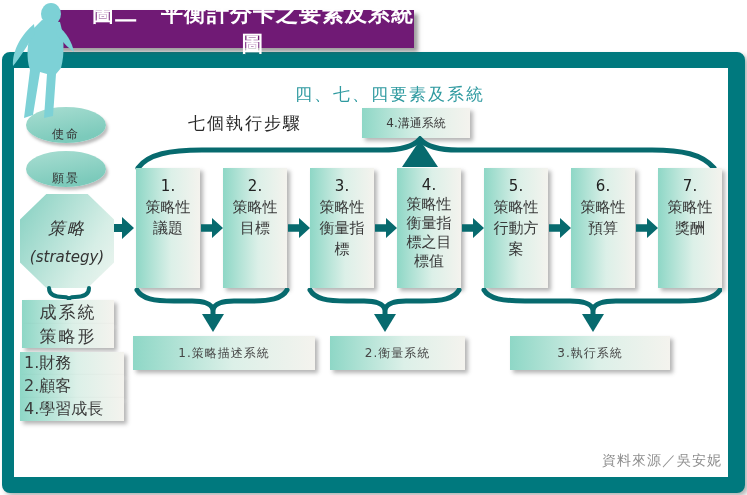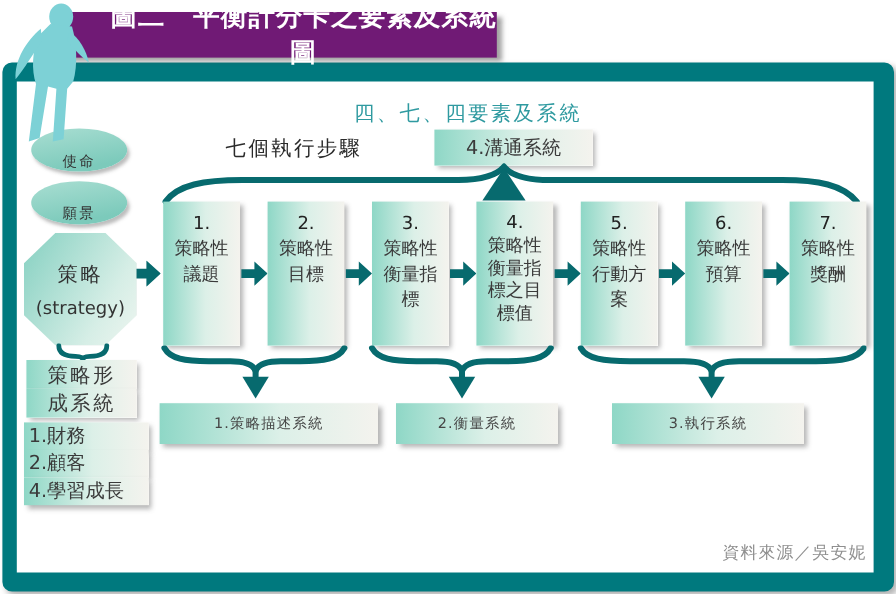--- a/index.html
+++ b/index.html
@@ -34,22 +34,22 @@
   }
   .heading{
     position:absolute;left:260px;top:83px;width:260px;text-align:center;
     color:#2f9aa0;font-size:17px;letter-spacing:2px;
   }
   .steps-label{
     position:absolute;left:188px;top:112px;
     color:#2a2a2a;font-size:17px;letter-spacing:2px;
   }
   .comm-box{
-    position:absolute;left:362px;top:108px;width:132px;height:30px;
-    display:flex;align-items:center;justify-content:center;font-size:16px;
+    position:absolute;left:362px;top:108px;width:108px;height:30px;
+    display:flex;align-items:center;justify-content:center;font-size:12px;
   }
   .brace-svg{position:absolute;}
   .steps-row{
     position:absolute;left:136px;top:168px;width:586px;height:120px;
     display:flex;justify-content:space-between;align-items:stretch;
   }
   .step-box{
     width:64px;height:120px;flex:0 0 64px;
     padding-top:8px;text-align:center;
     font-size:15px;line-height:21px;
@@ -72,21 +72,21 @@
     display:flex;align-items:flex-end;justify-content:center;
     font-size:12px;color:#333;letter-spacing:2px;
   }
   .oval-mission{left:26px;top:107px;}
   .oval-vision{left:26px;top:151px;}
   .octagon{
     position:absolute;left:20px;top:194px;width:94px;height:94px;
     background:linear-gradient(120deg,#85d0c1 0%,#d6eee6 70%,#eef5f0 100%);
     clip-path:polygon(28% 0,72% 0,100% 27%,100% 73%,72% 100%,28% 100%,0 73%,0 27%);
     display:flex;flex-direction:column;align-items:center;justify-content:center;
-    color:#333;filter:drop-shadow(2px 3px 2px rgba(90,90,90,0.4));
+    color:#333;filter:drop-shadow(2px 3px 2px rgba(90,90,90,0.4));font-style:italic;
   }
   .octagon .cn{font-size:17px;letter-spacing:2px;margin-bottom:8px;}
   .octagon .en{font-size:15px;}
   .formation{
     position:absolute;left:22px;top:300px;width:92px;
   }
   .formation .row{
     height:24px;display:flex;align-items:center;justify-content:center;
     font-size:17px;letter-spacing:2px;
   }
@@ -233,22 +233,22 @@
 <div class="octagon">
   <div class="cn">策略</div>
   <div class="en">(strategy)</div>
 </div>
 
 <svg class="brace-svg" style="left:46px;top:286px;" width="46" height="15" viewBox="0 0 46 15">
   <path d="M3,2 C3,9 9,11 17,11 C21,11 23,12 23,14 C23,12 25,11 29,11 C37,11 43,9 43,2" fill="none" stroke="#076a6e" stroke-width="4" stroke-linecap="round"></path>
 </svg>
 
 <div class="formation">
+  <div class="gbox row">成系統</div>
   <div class="gbox row">策略形</div>
-  <div class="gbox row">成系統</div>
 </div>
 
 <div class="perspectives">
   <div class="gbox row">1.財務</div>
   <div class="gbox row">2.顧客</div>
   <div class="gbox row">4.學習成長</div>
 </div>
 
 <div class="source">資料來源／吳安妮</div>
 

